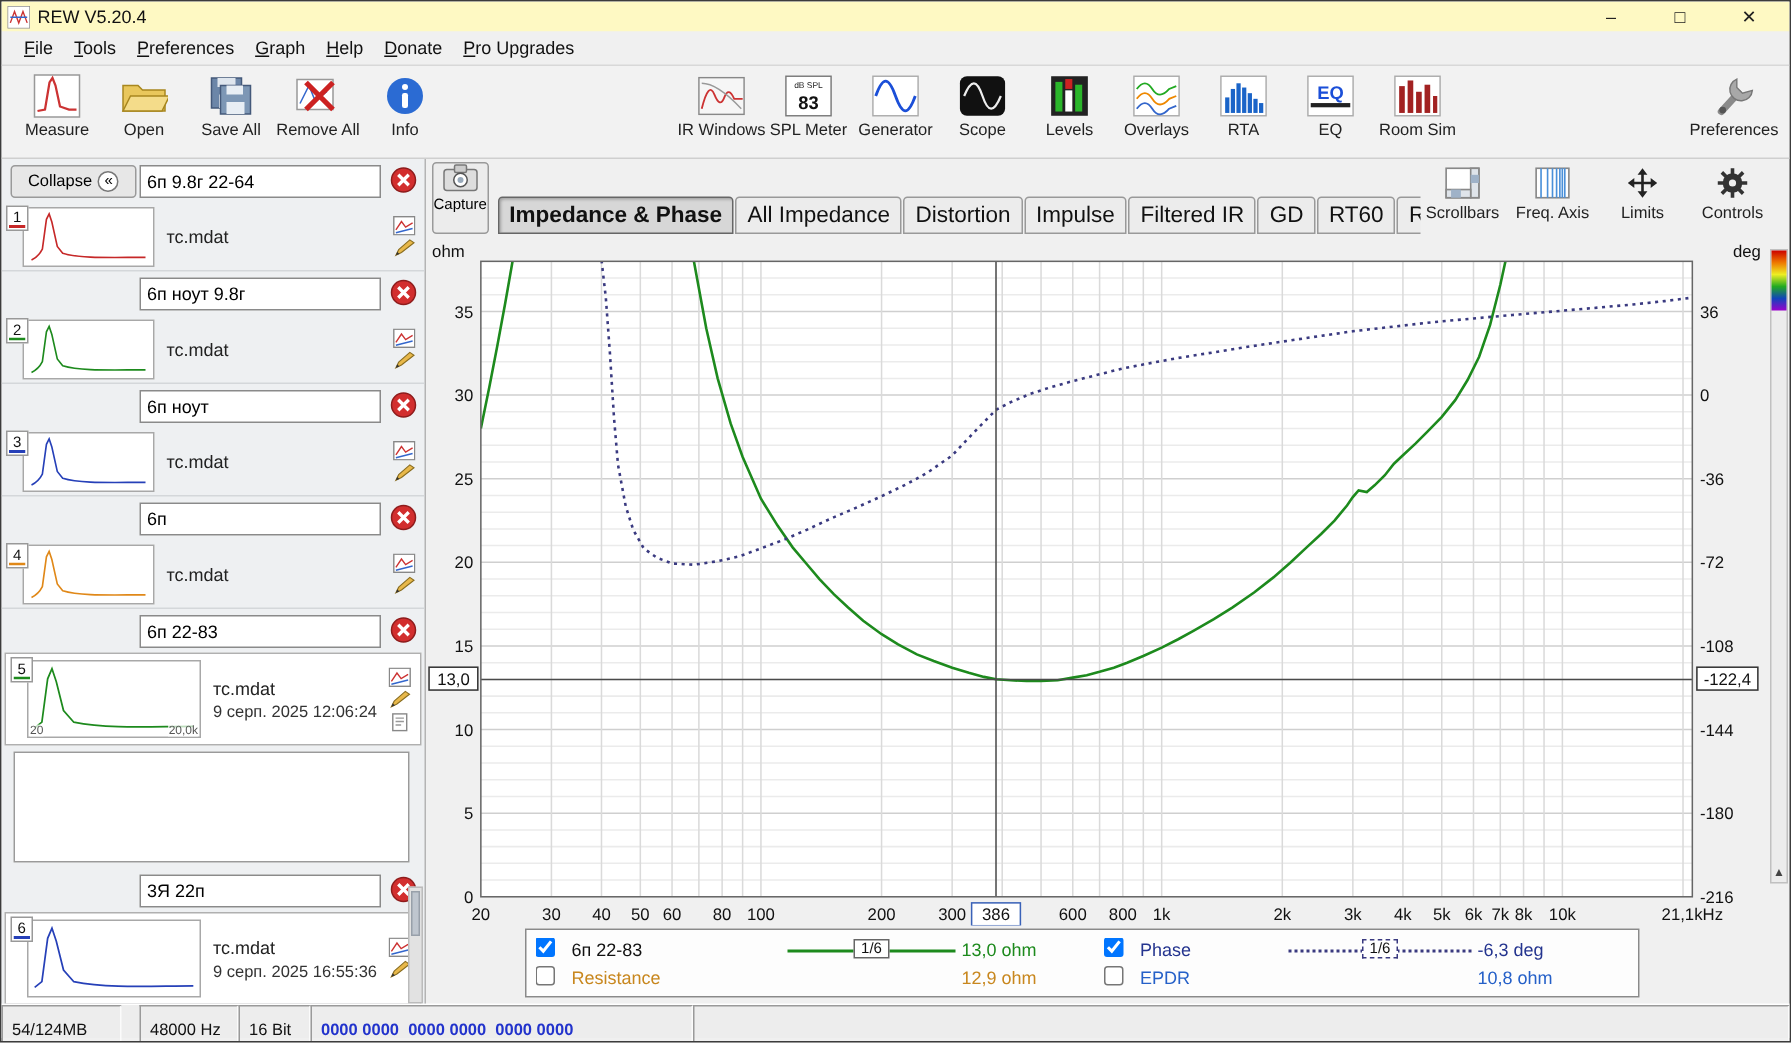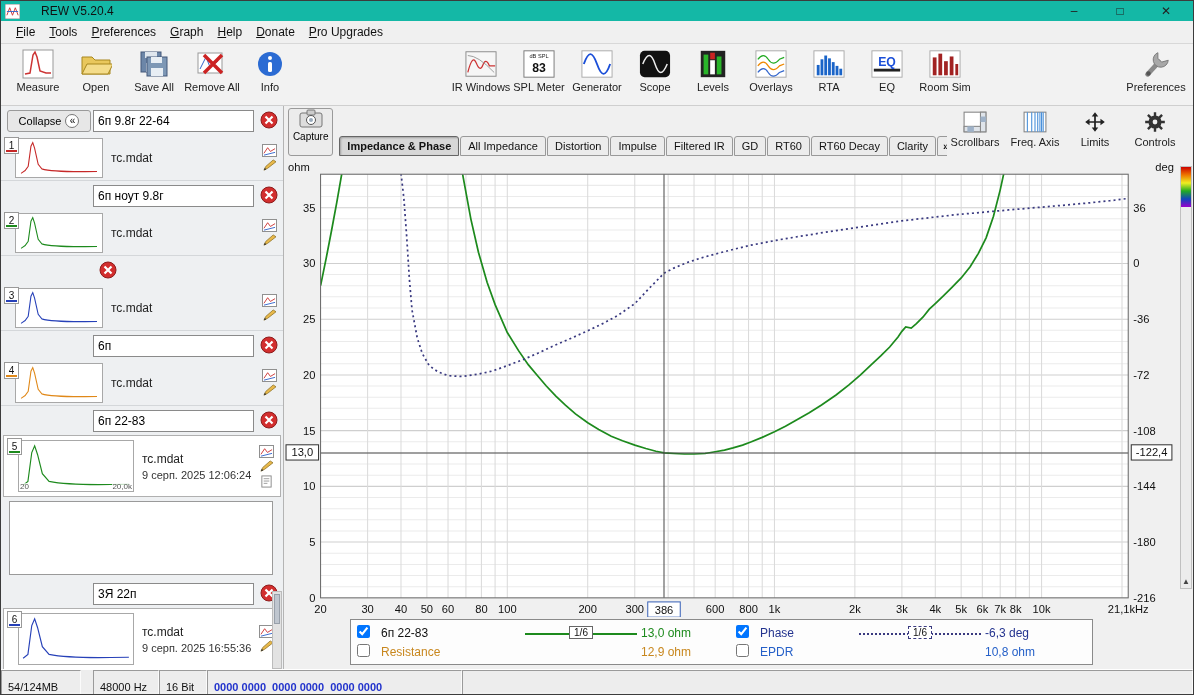--- a/index.html
+++ b/index.html
@@ -1,20 +1,20 @@
 <!DOCTYPE html>
 <html style="--impedance: #1d8a1d; --phase: #3a3a80; --phase-text: #24348f; --resistance: #c8871e; --epdr: #2560c8; --accent-blue: #2233cc;"><head>
 <meta charset="utf-8">
 <style>
   * { margin:0; padding:0; box-sizing:border-box; }
   html,body { width:1194px; height:695px; overflow:hidden; }
   body { font-family:"Liberation Sans", sans-serif; font-size:12px; background:#f0f0f0; color:#111;
          border:1px solid #3c3c3c; }
   
-  .titlebar { height:20px; background:#14b8a6; display:flex; align-items:center; padding:0 4px;gap:16px; }
+  .titlebar { height:20px; background:#fef9c3; display:flex; align-items:center; padding:0 4px; }
   .titlebar .app-icon { width:15px; height:15px; margin-right:5px; }
   .titlebar .title { font-size:12px; }
   .win-controls { margin-left:auto; display:flex; }
   .win-btn { width:46px; text-align:center; font-size:12px; cursor:default; color:#222; }
   
   .menubar { height:23px; background:#f0f0f0; border-bottom:1px solid #d8d8d8; display:flex; align-items:center; padding-left:8px; }
   .menu-item { display:inline-block; padding:2px 7px; }
   .menu-item::first-letter { text-decoration:underline; }
   
   .toolbar { height:62px; background:#f2f2f2; border-bottom:1px solid #cfcfcf; display:flex; align-items:flex-start; padding:2px 8px 0 8px; }
@@ -54,21 +54,21 @@
   .sicon svg { width:15px; height:13px; display:block; }
   .blank-box { background:#fff; border:1px solid #9a9a9a; height:74px; margin:4px 10px 4px 8px; }
   .side-scroll { position:absolute; right:1px; bottom:0; width:10px; height:78px; background:#e2e2e2; border:1px solid #bbb; }
   .side-scroll .thumb-bar { position:absolute; top:2px; left:1px; right:1px; height:30px; background:#bfc6cf; border:1px solid #98a0aa; }
   
   .main { flex:1; display:flex; flex-direction:column; min-width:0; }
   .graph-toolbar { height:54px; display:flex; align-items:flex-start; padding:2px 4px 0 4px; }
   .capture-btn { width:46px; height:48px; border:1px solid #9a9a9a; background:#ececec; border-radius:3px;
                  display:flex; flex-direction:column; align-items:center; justify-content:flex-start; font-family:inherit; font-size:10px; gap:2px; }
   .tabs { display:flex; align-items:flex-end; height:48px; margin-left:6px; overflow:hidden; white-space:nowrap; }
-  .tab { font-size:11px; padding:3px 7px; border:1px solid #999; background:#ececec; border-radius:3px 3px 0 0; margin-right:1px;
+  .tab { font-size:15px; padding:3px 7px; border:1px solid #999; background:#ececec; border-radius:3px 3px 0 0; margin-right:1px;
          font-family:inherit; color:#111; }
   .tab.selected { background:#d7d7d7; border-color:#666; box-shadow:inset 1px 1px 2px rgba(0,0,0,.25); font-weight:bold; }
   .tab.overflow { font-weight:bold; padding:3px 5px; }
   .right-btns { margin-left:auto; display:flex; gap:4px; padding-right:6px; }
   .rbtn { width:56px; display:flex; flex-direction:column; align-items:center; padding-top:3px; }
   .rbtn svg { width:24px; height:22px; }
   .rbtn .rlabel { font-size:11px; margin-top:3px; white-space:nowrap; color:#222; }
   .graph-wrap { flex:1; position:relative; padding-right:15px; }
   .graph-wrap svg.plot { width:100%; height:100%; display:block; }
   .right-strip { position:absolute; right:1px; top:6px; bottom:28px; width:12px; background:#ececec; border:1px solid #c0c0c0; }
@@ -374,20 +374,21 @@
             <svg viewBox="0 0 16 14">
               <path d="M2 12 L4 8 L12 1 L15 3 L6 10 Z" fill="#e8b84a" stroke="#8a6d1f" stroke-width="0.8"></path>
               <path d="M2 12 L4.5 11.2 L3 9.5 Z" fill="#333"></path>
             </svg>
           </span>
       </div>
     </div>
 
     <div class="name-row">
       <div class="name-spacer"></div>
+      <input class="m-name" value="6п ноут" style="">
       <button class="del-btn"><svg viewBox="0 0 18 18">
             <circle cx="9" cy="9" r="8" fill="#d22e2e" stroke="#8e1c1c"></circle>
             <path d="M5.5 5.5 L12.5 12.5 M12.5 5.5 L5.5 12.5" stroke="#fff" stroke-width="2.2"></path>
           </svg></button>
     </div>
     <div class="m-row">
       <div class="m-badge"><span>3</span><svg viewBox="0 0 11 2">
             <rect width="11" height="2" fill="#2640b8"></rect>
           </svg></div>
       <div class="thumb">

